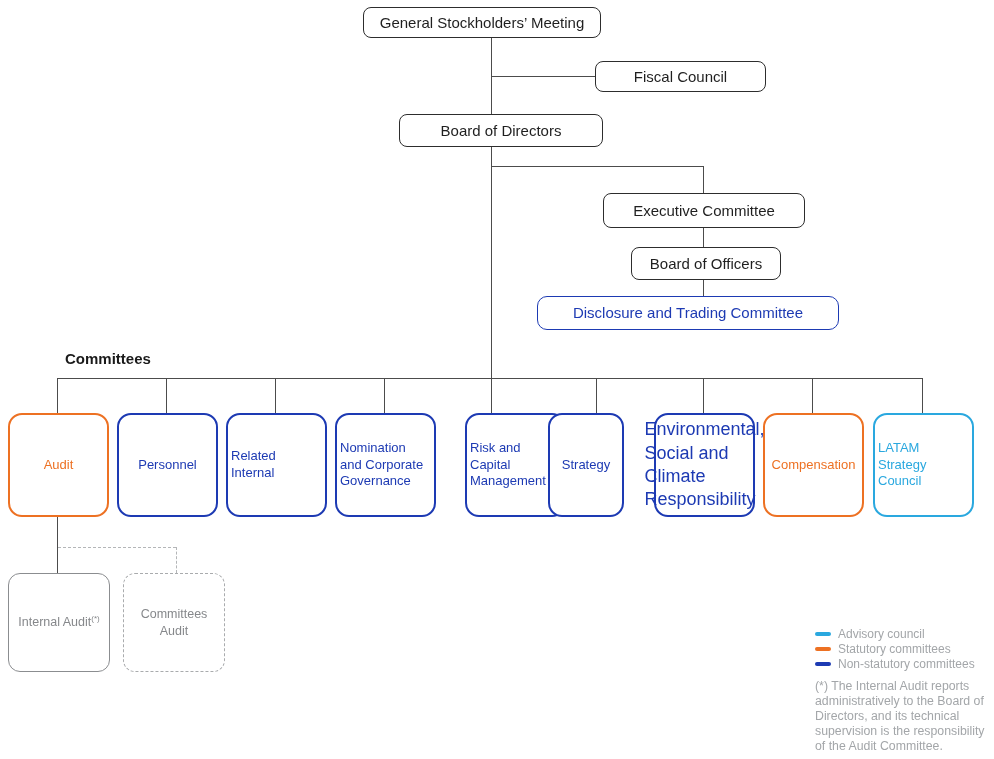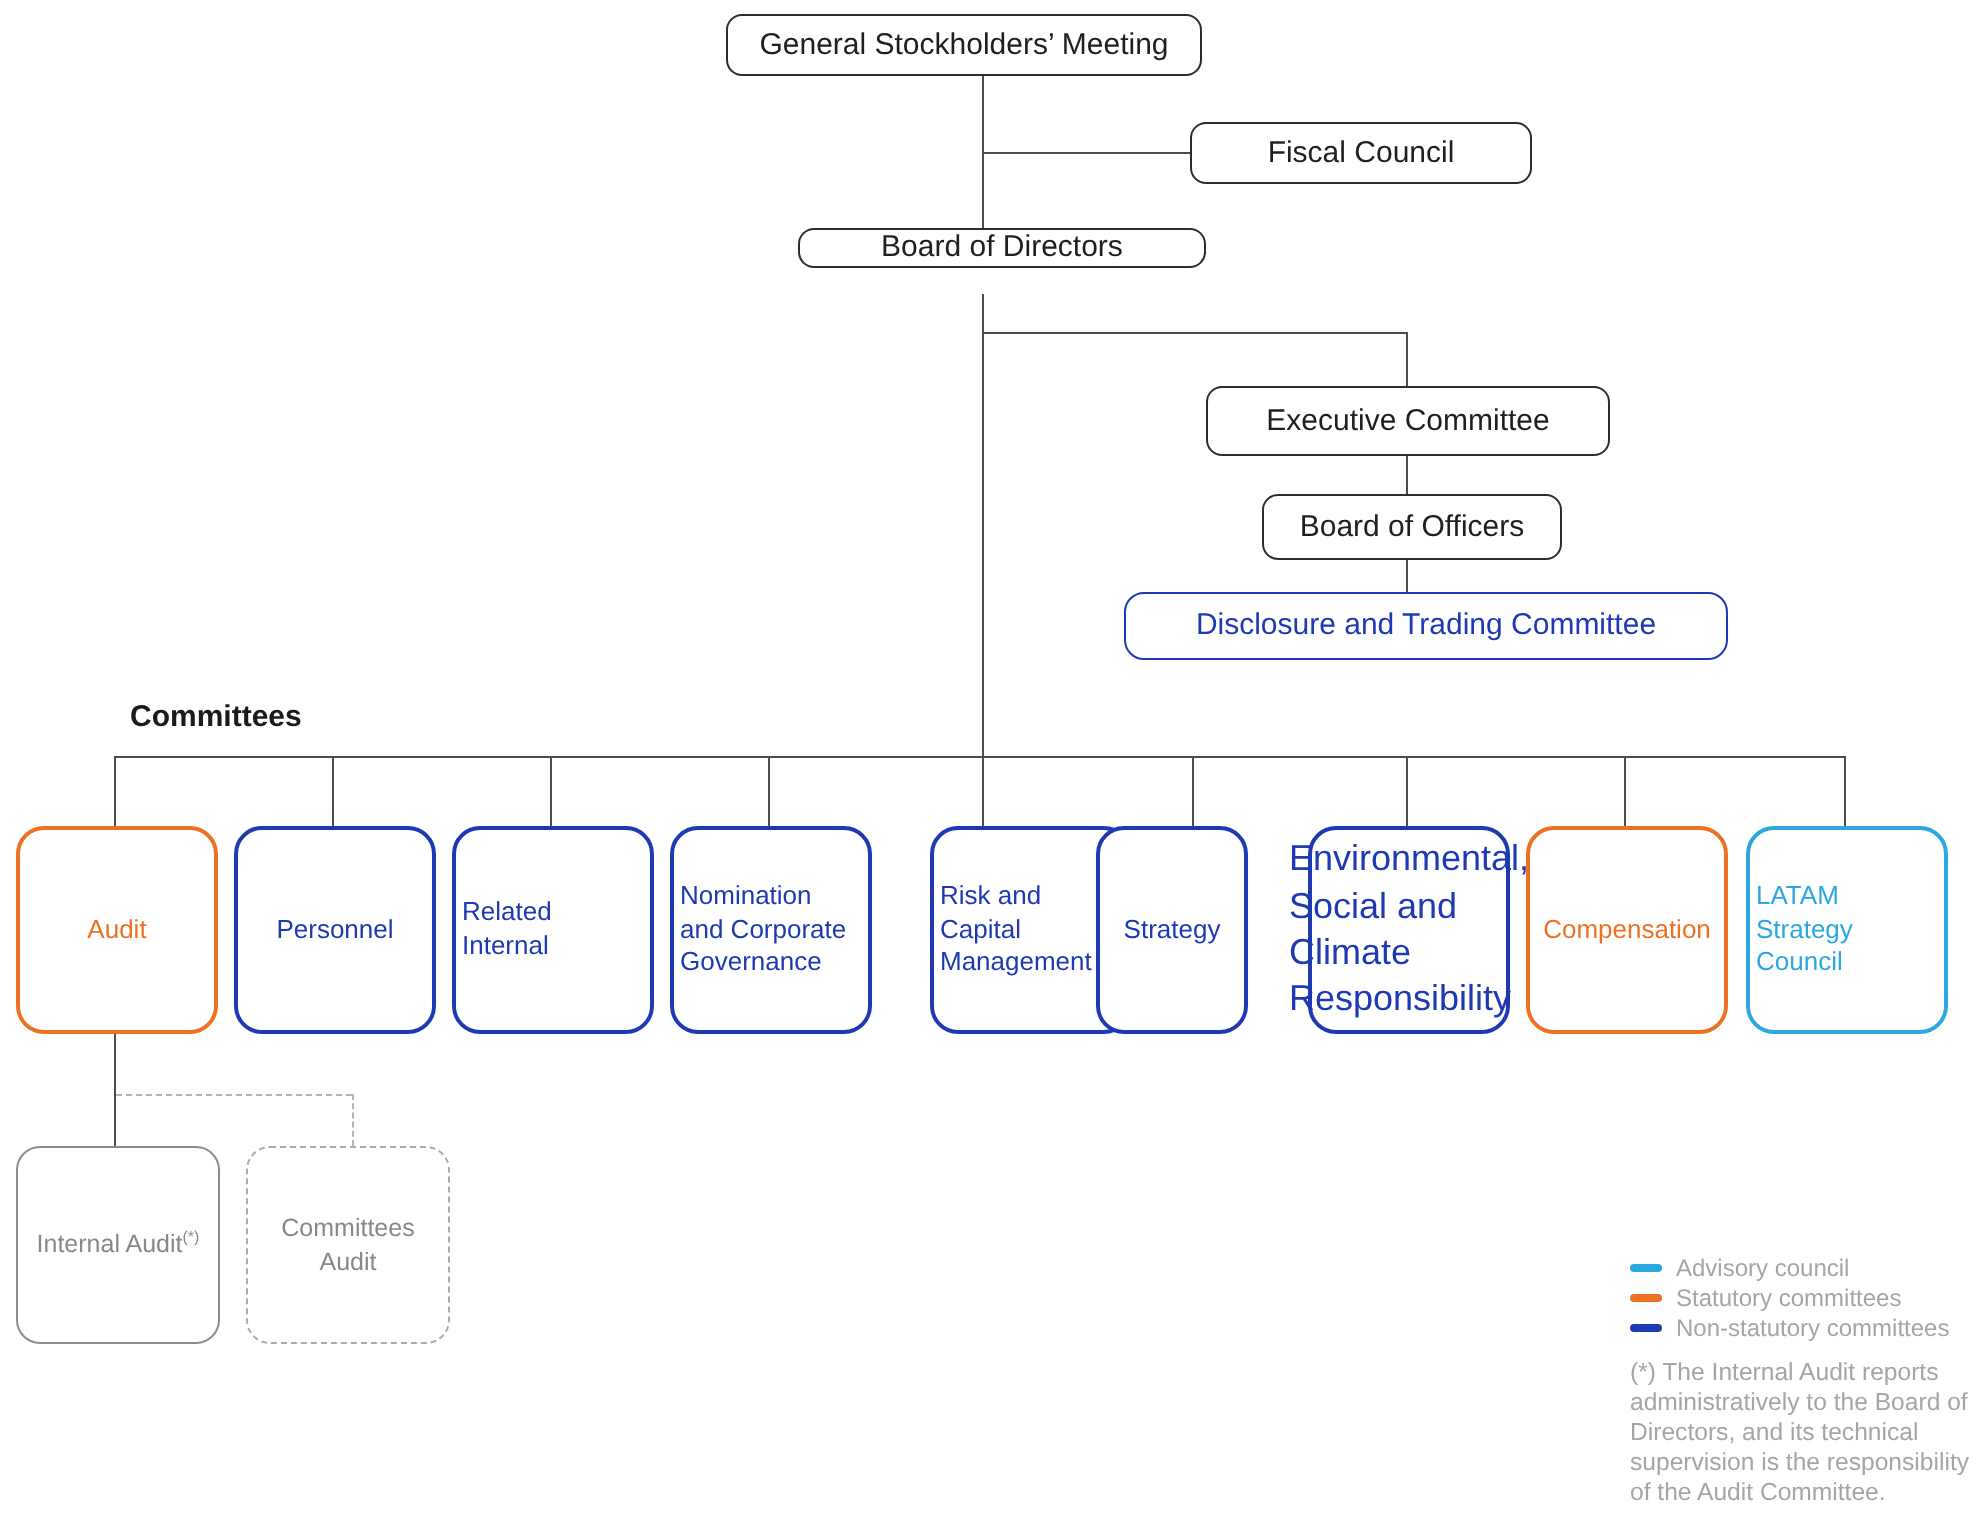--- a/index.html
+++ b/index.html
@@ -74,33 +74,33 @@
   <div class="vdash" style="left:176px;top:547px;height:26px"></div>
 
   <div class="box" style="left:363px;top:7px;width:238px;height:31px">
     <span>General Stockholders’ Meeting</span>
   </div>
 
   <div class="box" style="left:595px;top:61px;width:171px;height:31px">
     <span>Fiscal Council</span>
   </div>
 
-  <div class="box" style="left:399px;top:114px;width:204px;height:20px">
+  <div class="box" style="left:399px;top:114px;width:204px;height:33px">
     <span>Board of Directors</span>
   </div>
 
   <div class="box" style="left:603px;top:193px;width:202px;height:35px">
     <span>Executive Committee</span>
   </div>
 
   <div class="box" style="left:631px;top:247px;width:150px;height:33px">
     <span>Board of Officers</span>
   </div>
 
-  <div class="box blue" style="left: 562px; top: 296px; width: 302px; height: 34px; border-color: rgb(29, 58, 179); color: rgb(29, 58, 179);">
+  <div class="box blue" style="left: 537px; top: 296px; width: 302px; height: 34px; border-color: rgb(29, 58, 179); color: rgb(29, 58, 179);">
     <span>Disclosure and Trading Committee</span>
   </div>
 
   <div class="committees-heading">Committees</div>
 
   <div class="cbox" style="left: 8px; width: 101px; border-color: rgb(237, 113, 35); color: rgb(237, 113, 35);">
     <span>Audit</span>
   </div>
   <div class="cbox" style="left: 117px; width: 101px; border-color: rgb(29, 58, 179); color: rgb(29, 58, 179);">
     <span>Personnel</span>

